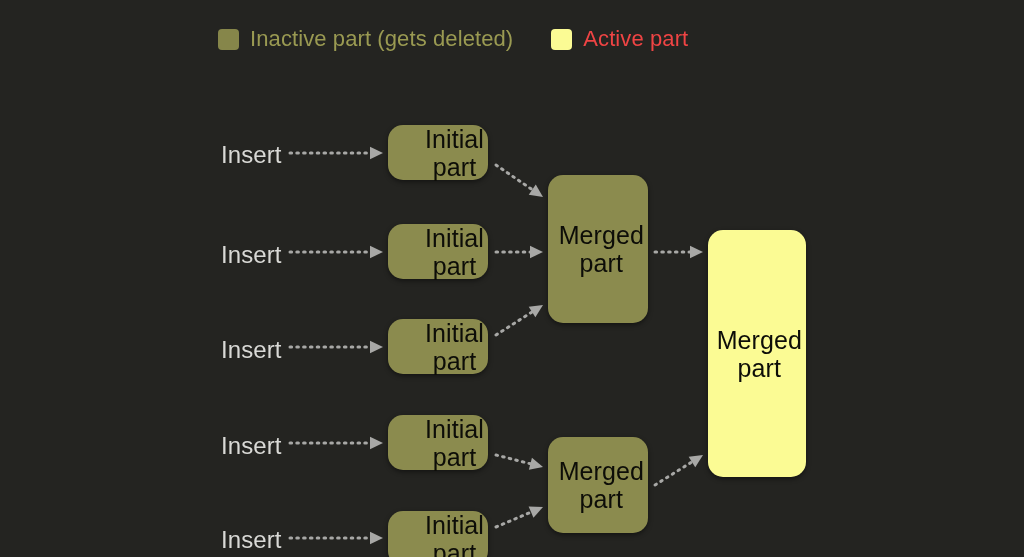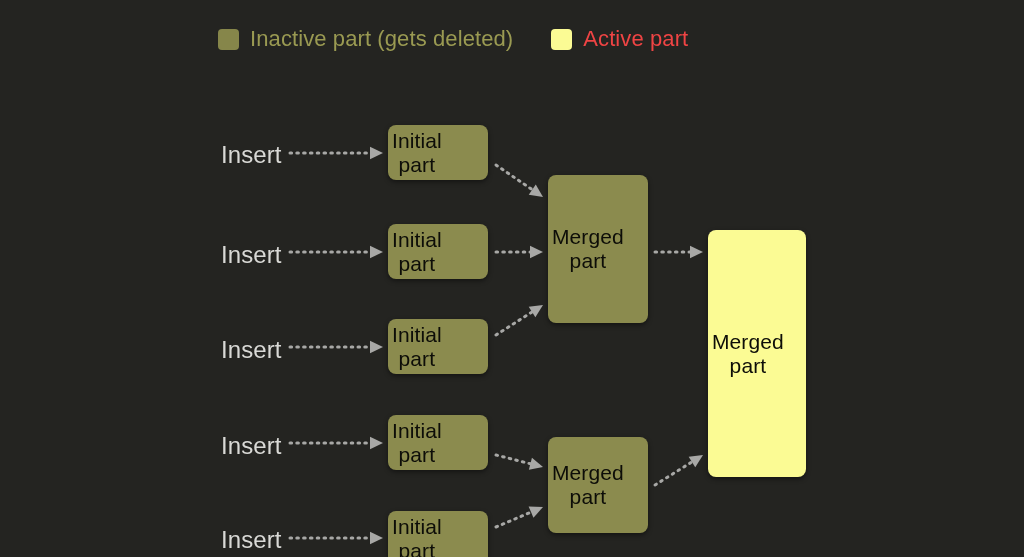--- a/index.html
+++ b/index.html
@@ -48,25 +48,25 @@
   .legend-label.inactive { color: #9a9a52; }
   .legend-label.active   { color: #ef4444; }
   .legend-gap { width: 38px; flex: 0 0 auto; }
 
   
   .node {
     position: absolute;
     box-sizing: border-box;
     display: flex;
     align-items: center;
-    justify-content: flex-start;
+    justify-content: flex-end;
     text-align: center;
-    border-radius: 8px;
+    border-radius: 15px;
     color: #0d0d08;
-    font-size: 21px;
+    font-size: 25px;
     line-height: 1.12;
     letter-spacing: 0.1px;
     box-shadow: 0 2px 5px rgba(0,0,0,0.45);
   }
   .node.inactive { background: #8b8b4e; }
   .node.active   { background: #fbfb94; }
   .node .node-text { display: block; padding: 0 4px; }
 
   
   .insert-label {

